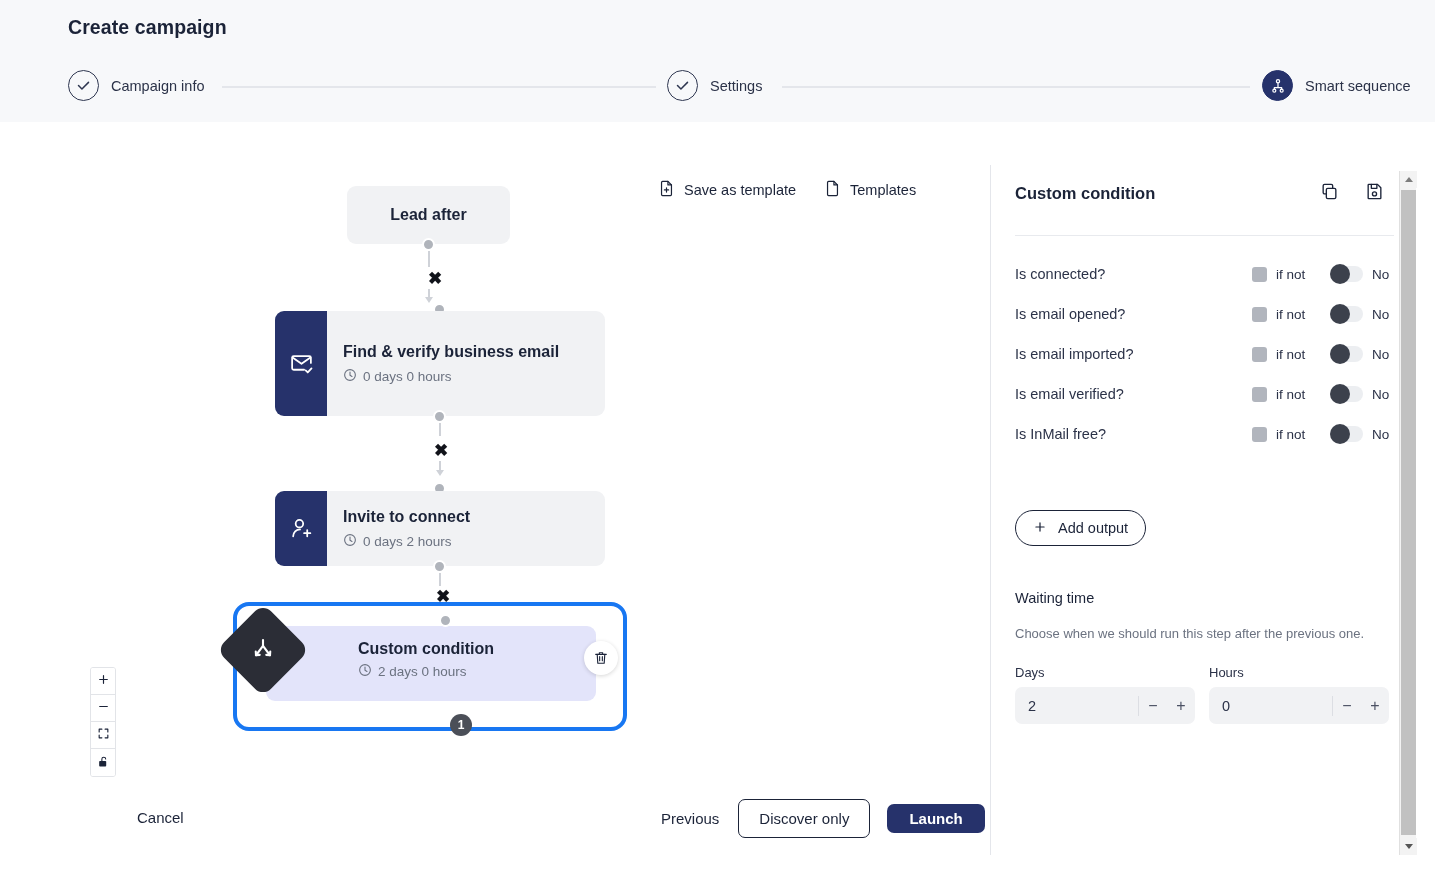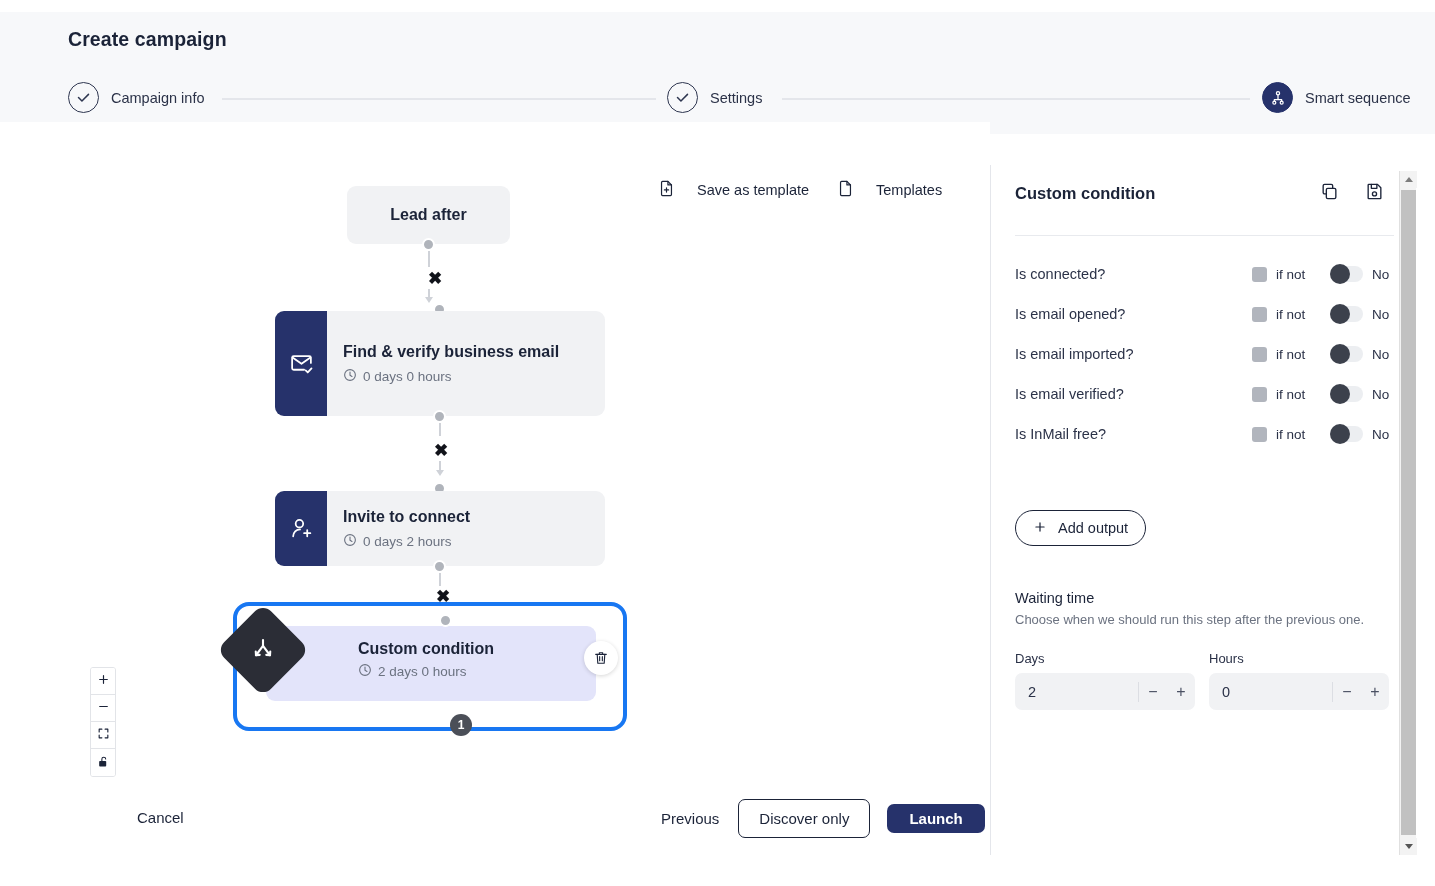--- a/index.html
+++ b/index.html
@@ -8,21 +8,21 @@
     width:1435px; height:886px;
     background:#ffffff;
     font-family:"Liberation Sans", sans-serif;
     color:#1b2338;
     overflow:hidden;
     position:relative;
   }
 
   
   .header {
-    position:absolute; left:0; top:12px; width:1435px; height:122px;
+    position:absolute; left:0; top:0; width:1435px; height:122px;
     background:#f7f8fa;
   }
   .page-title {
     position:absolute; left:68px; top:16px;
     font-size:19.5px; font-weight:700; color:#1b2338; letter-spacing:.1px;
   }
   .stepper { position:absolute; left:0; top:70px; width:1435px; height:34px; }
   .step { position:absolute; display:flex; align-items:center; gap:12px; }
   .step-circle {
     width:31px; height:31px; border-radius:50%;
@@ -41,21 +41,21 @@
   #line2 { left:782px; width:468px; }
 
   
   .canvas { position:absolute; left:0; top:122px; width:990px; height:764px; background:#fff; }
 
   .flow-toolbar {
     position:absolute; left:658px; top:180px;
     display:flex; align-items:center; gap:28px;
   }
   .tool-btn {
-    display:flex; align-items:center; gap:22px;
+    display:flex; align-items:center; gap:9px;
     font-size:14.5px; color:#1b2338; cursor:pointer; background:none; border:none;
     font-family:"Liberation Sans", sans-serif; padding:0;
   }
 
   
   .flow { position:absolute; left:0; top:0; }
 
   .node {
     position:absolute;
     background:#f1f2f4; border-radius:9px;
@@ -197,21 +197,21 @@
 
   .add-output {
     margin-top:56px; height:36px; padding:0 17px;
     border:1.3px solid #1b2338; border-radius:18px; background:#fff;
     display:inline-flex; align-items:center; gap:11px;
     font-size:14.5px; color:#1b2338; cursor:pointer;
     font-family:"Liberation Sans", sans-serif;
   }
 
   .wait-title { margin-top:44px; font-size:14.5px; color:#1b2338; }
-  .wait-desc { margin-top:6px; font-size:13px; color:#6b7280; }
+  .wait-desc { margin-top:20px; font-size:13px; color:#6b7280; }
   .wait-fields { margin-top:24px; display:flex; gap:14px; }
   .wait-field { width:180px; }
   .wait-label { font-size:13px; color:#2b3248; margin-bottom:7px; }
   .stepper-input {
     height:37px; background:#f1f2f4; border-radius:7px;
     display:flex; align-items:center;
   }
   .stepper-val { flex:1; padding-left:13px; font-size:14.5px; color:#2b3248; }
   .stepper-sep { width:1px; height:20px; background:#dcdee3; }
   .stepper-op {

